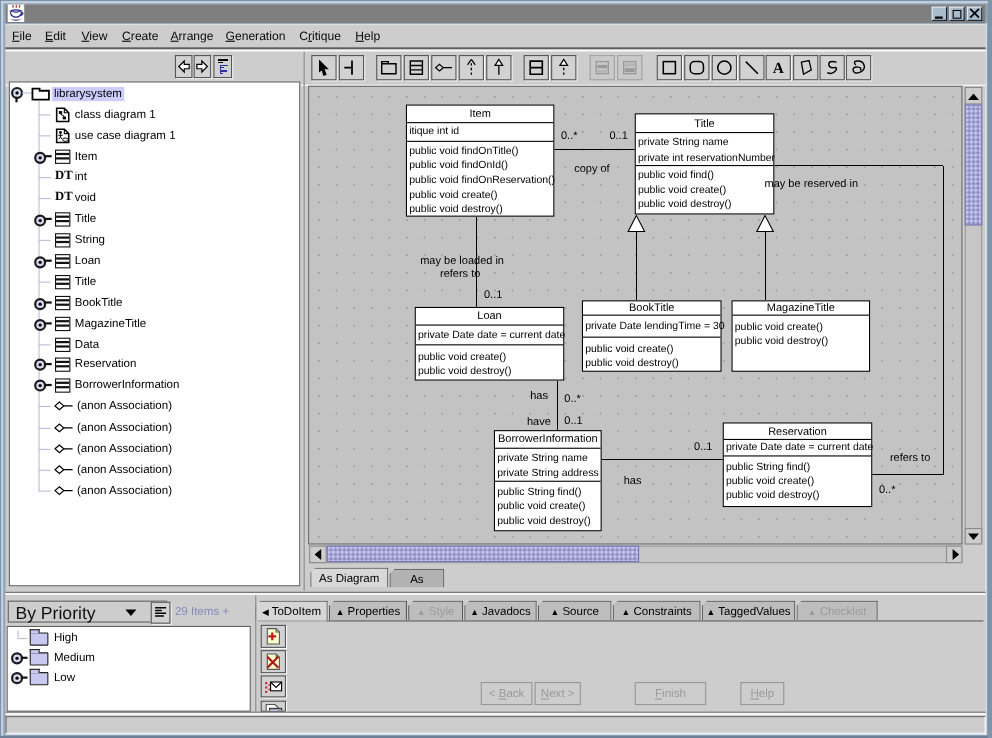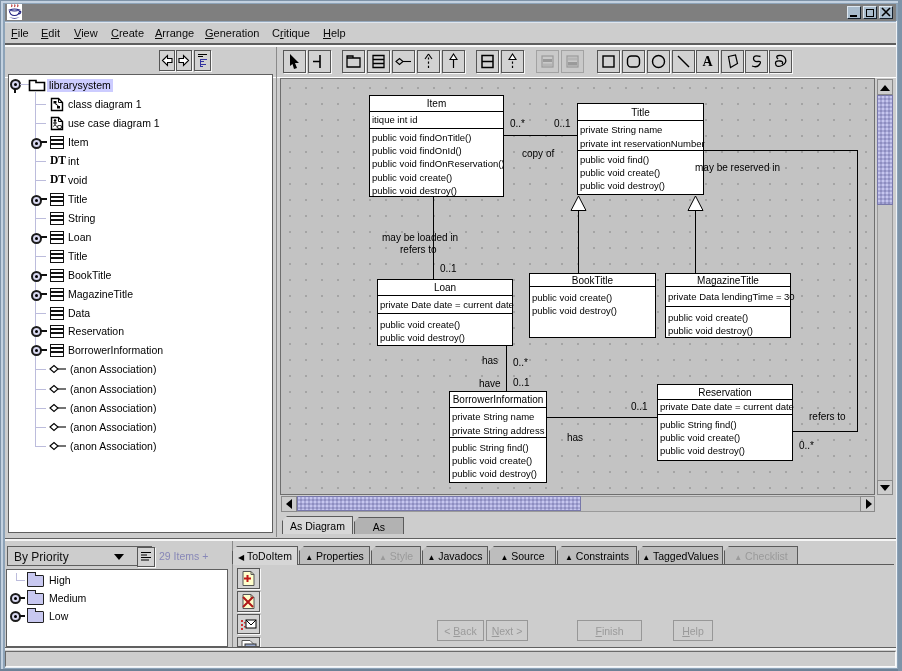--- a/index.html
+++ b/index.html
@@ -352,26 +352,26 @@
 public void destroy()</div>
 </div>
 <div class="a uml" style="left:377px;top:279px;width:136px;height:67px">
 <div class="nm" style="height:16px;line-height:15px">Loan</div>
 <div class="sec" style="height:18px;padding-top:2px;line-height:13px">private Date date = current date</div>
 <div class="ops" style="padding-top:4px;height:31px;line-height:13px">public void create()
 public void destroy()</div>
 </div>
 <div class="a uml" style="left:529px;top:273px;width:127px;height:65px">
 <div class="nm" style="height:13px;line-height:13px">BookTitle</div>
+<div class="sec" style="height:20px;padding-top:3px;line-height:13px">private Date lendingTime = 30</div>
 <div class="ops" style="padding-top:4px;height:30px;line-height:13px">public void create()
 public void destroy()</div>
 </div>
 <div class="a uml" style="left:665px;top:273px;width:126px;height:65px">
 <div class="nm" style="height:13px;line-height:13px">MagazineTitle</div>
-<div class="sec" style="height:20px;padding-top:3px;line-height:13px">private Data lendingTime = 30</div>
 <div class="ops" style="padding-top:4px;height:30px;line-height:13px">public void create()
 public void destroy()</div>
 </div>
 <div class="a uml" style="left:449px;top:391px;width:98px;height:92px">
 <div class="nm" style="height:16px;line-height:15px">BorrowerInformation</div>
 <div class="sec" style="height:30px;padding-top:2px;line-height:13.5px">private String name
 private String address</div>
 <div class="ops" style="padding-top:3px;height:43px;line-height:13.2px">public String find()
 public void create()
 public void destroy()</div>
@@ -419,21 +419,21 @@
 <div class="a thumb" style="left:297px;top:496px;width:284px;height:15px"></div>
 
 <div class="tabu" style="left:282px;top:516px;width:71px;height:18px;background:#d8d8d8">As Diagram</div>
 <div class="tabu" style="left:354px;top:517px;width:50px;height:17px;background:#b2b2b2">As Source</div>
 
 <div class="a" style="left:5px;top:538px;width:891px;height:1px;background:#606060"></div>
 <div class="a" style="left:5px;top:539px;width:891px;height:2px;background:#f5f5f5"></div>
 
 <div id="bottom" class="a" style="left:5px;top:541px;width:891px;height:106px;background:#cdcdcd"></div>
 
-<div class="a combo" style="left:7px;top:546px;width:145px;height:20px;font-size:12px;padding:3px 0 0 6px">By Priority
+<div class="a combo" style="left:7px;top:546px;width:145px;height:20px;font-size:16px;padding:3px 0 0 6px">By Priority
  <div class="a cararrow" style="left:106px;top:7px"></div></div>
 <div class="a tbtn" style="left:137px;top:547px;width:18px;height:20px">
       <svg width="16" height="18" viewBox="0 0 16 18">
         <g stroke="#000" stroke-width="1.2">
           <path d="M3 4.5 H13 M3 7 H9 M3 9.5 H13 M3 12 H11"></path>
         </g>
       </svg>
     </div>
 <div class="a" style="left:159px;top:550px;font-size:10.5px;color:#8787b7">29 Items +</div>
 <div class="a" style="left:6px;top:569px;width:222px;height:78px;background:#fff;border:1px solid #5f5f5f"></div>

